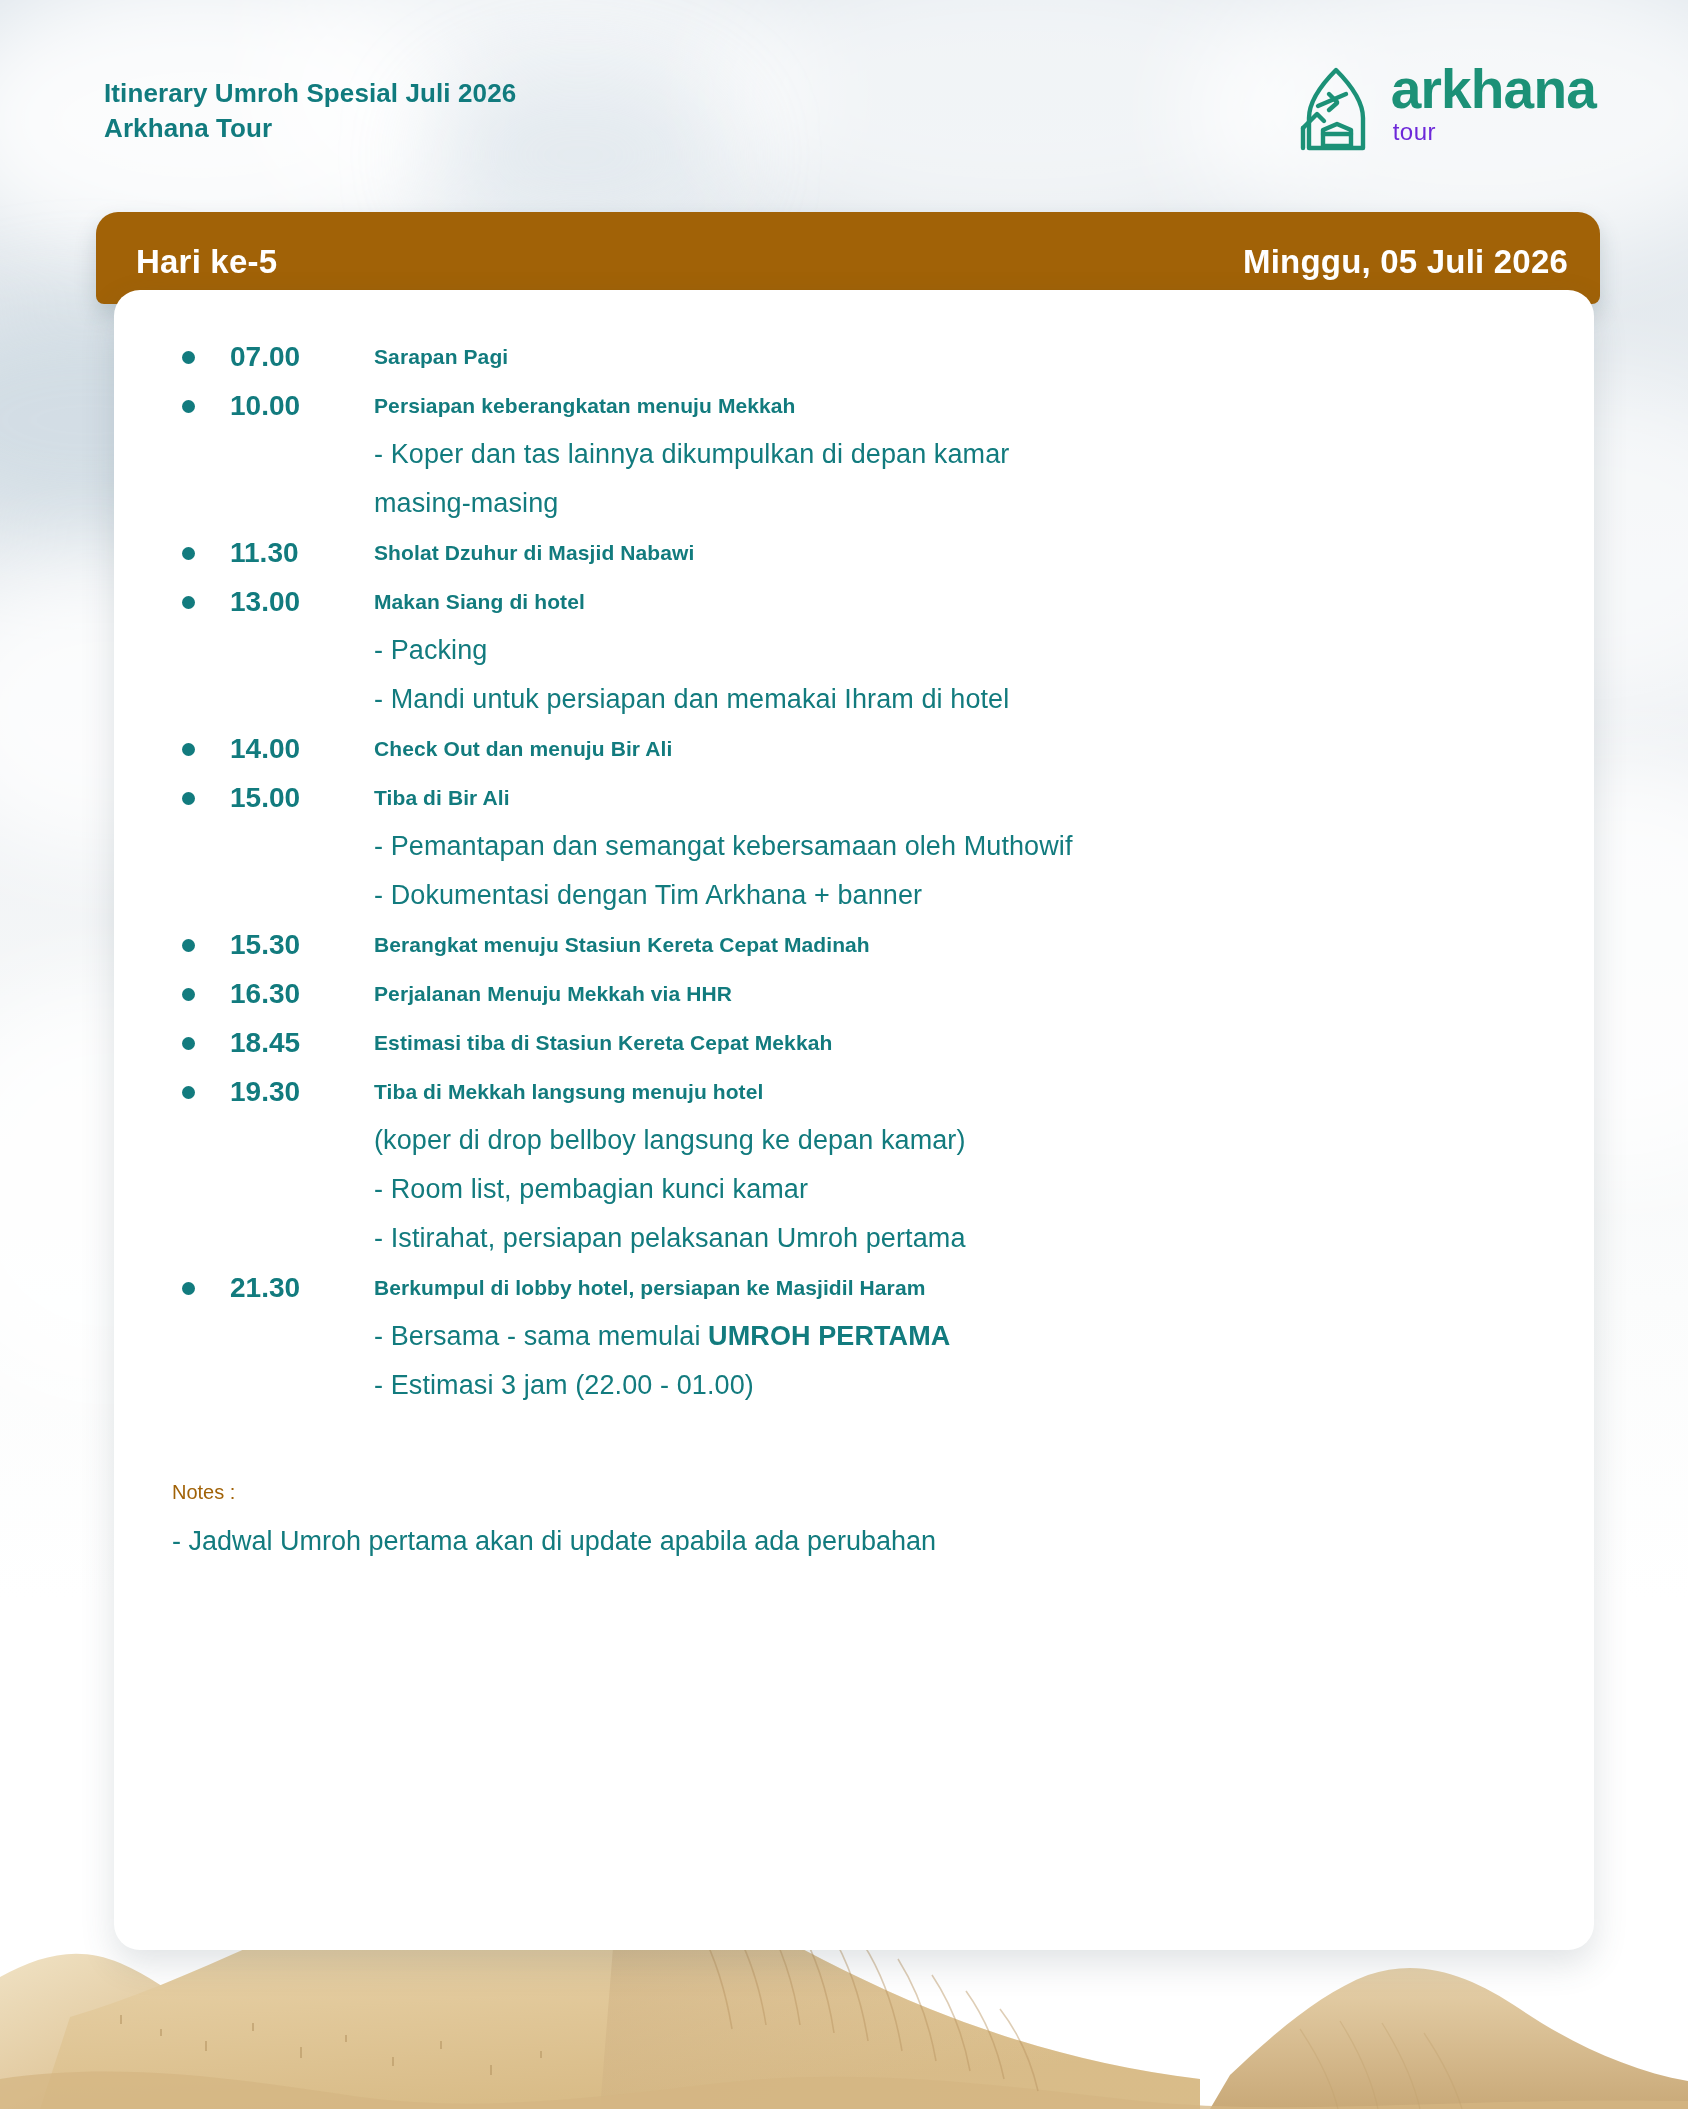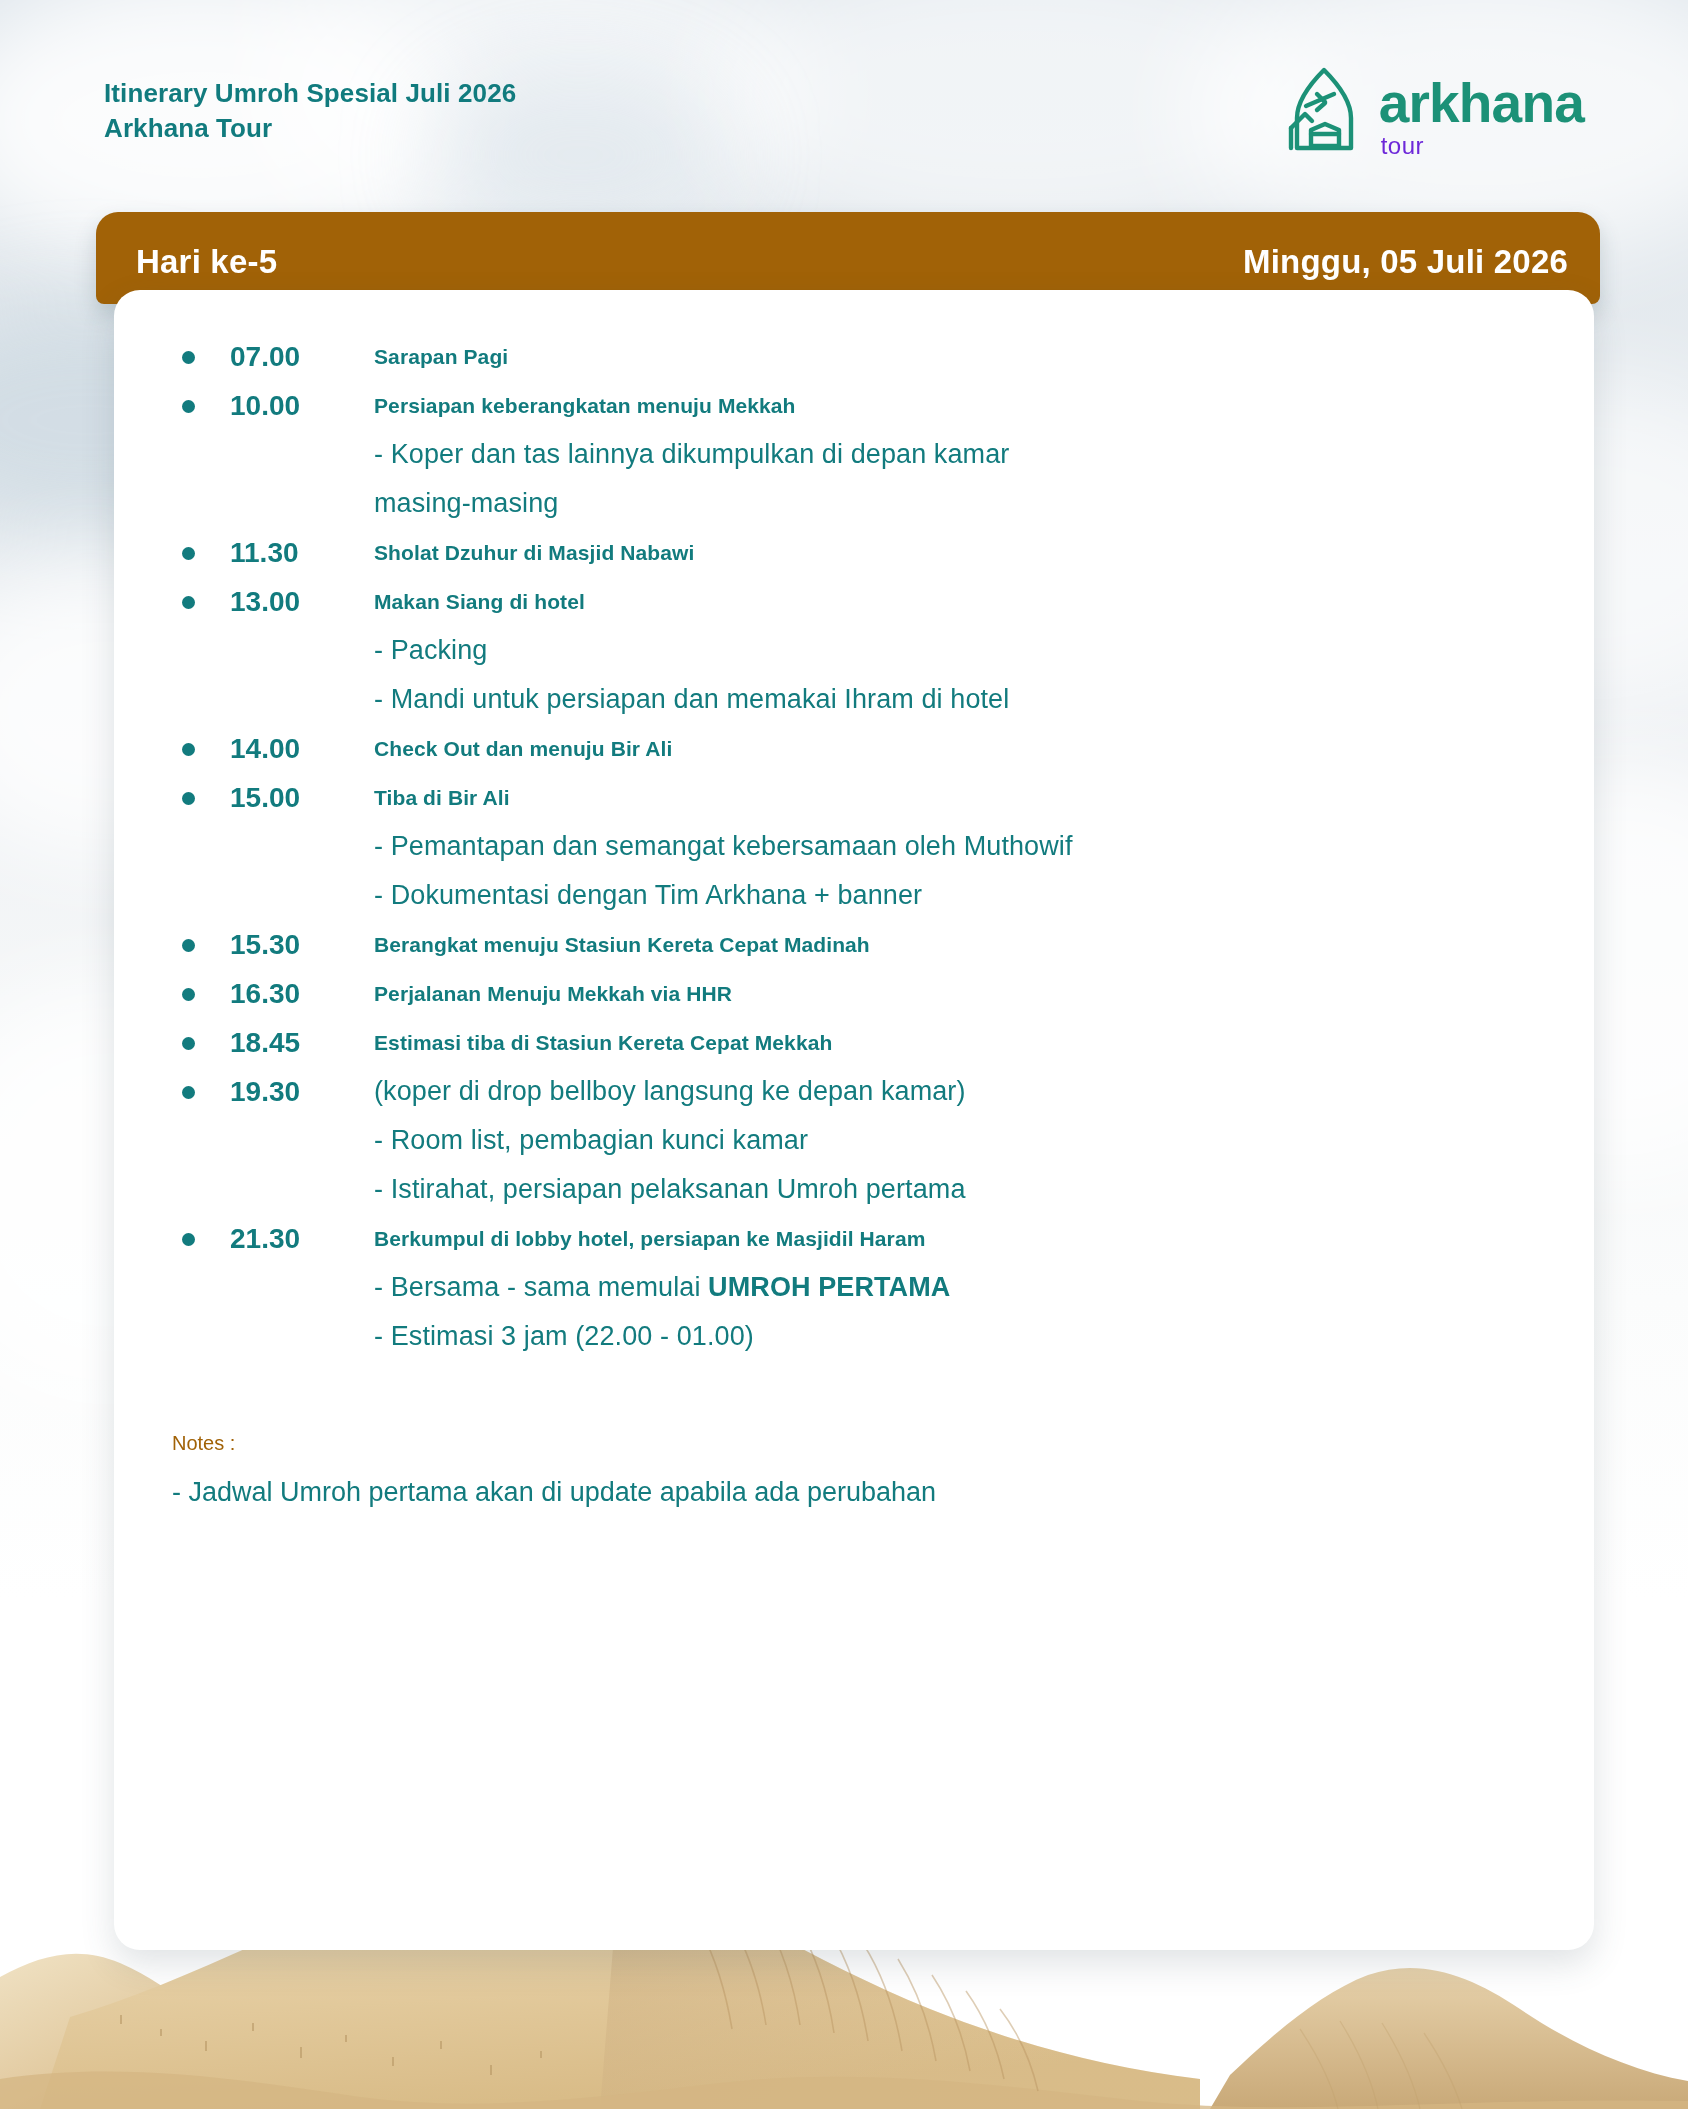--- a/index.html
+++ b/index.html
@@ -67,22 +67,22 @@
     font-weight:bold;
     color:#117B7E;
     letter-spacing:.1px;
     line-height:1.34;
     white-space:nowrap;
   }
 
   
   #brand-logo {
     position:absolute;
-    right:104px; top:62px;
-    display:flex; align-items:flex-end; gap:12px;
+    right:92px; top:62px;
+    display:flex; align-items:flex-start; gap:12px;
     z-index:5;
   }
   #brand-logo .mark { width:86px; height:96px; flex:0 0 auto; }
   #brand-logo .wordmark { display:flex; flex-direction:column; line-height:1; }
   #brand-logo .wordmark .name {
     font-size:55px; font-weight:bold; color:#1C9177;
     letter-spacing:-.8px;
   }
   #brand-logo .wordmark .sub {
     font-size:24px; color:#6d28d9; letter-spacing:.5px;
@@ -369,20 +369,21 @@
           <div class="desc-cell">
             <div class="desc-title">Estimasi tiba di Stasiun Kereta Cepat Mekkah</div>
           </div>
         </li>
         <li class="sched-row">
           <div class="bullet-cell">
             <span class="bullet"></span>
           </div>
           <div class="time-cell">19.30</div>
           <div class="desc-cell">
+            <div class="desc-title">Tiba di Mekkah langsung menuju hotel</div>
             <div class="desc-sub">(koper di drop bellboy langsung ke depan kamar)</div>
             <div class="desc-sub">- Room list, pembagian kunci kamar</div>
             <div class="desc-sub">- Istirahat, persiapan pelaksanan Umroh pertama</div>
           </div>
         </li>
         <li class="sched-row">
           <div class="bullet-cell">
             <span class="bullet"></span>
           </div>
           <div class="time-cell">21.30</div>

